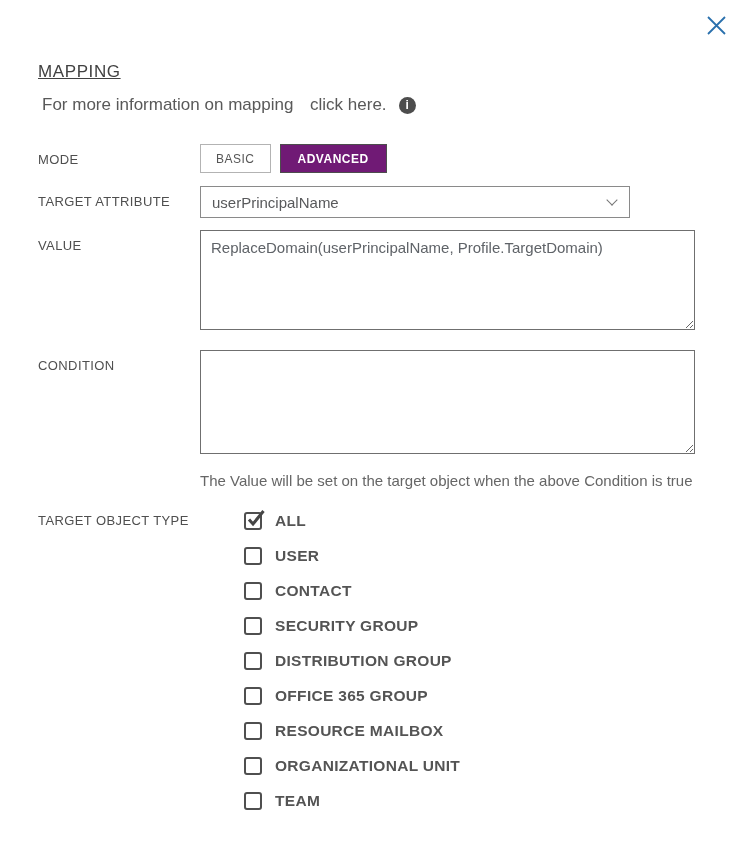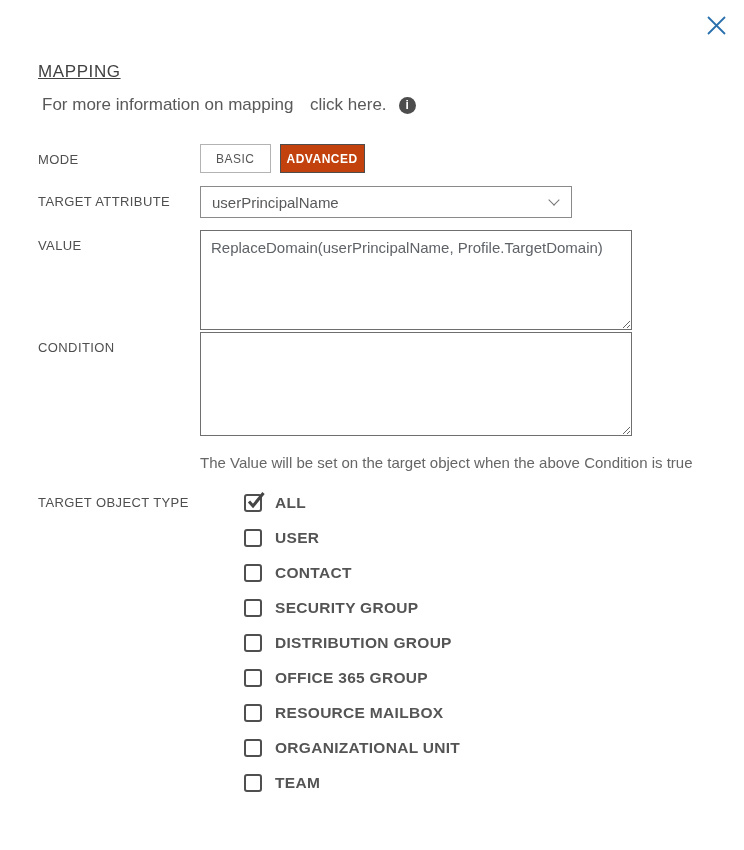--- a/index.html
+++ b/index.html
@@ -33,40 +33,40 @@
     padding-top:8px;
   }
   .row-mode{margin-bottom:13px;}
   .mode-buttons{display:flex;}
   .btn{
     height:29px;font-size:12px;letter-spacing:.5px;border:1px solid #b3b3b3;
     background:#ffffff;color:#555555;padding:0 15px;font-family:inherit;cursor:pointer;
   }
   .btn + .btn{margin-left:9px;}
   .btn.selected{
-    background:#c2410c;border-color:#4d4d4d;color:#ffffff;font-weight:bold;padding:0 6px;
+    background:#701a75;border-color:#4d4d4d;color:#ffffff;font-weight:bold;padding:0 17px;
   }
   .row-attr{margin-bottom:12px;}
   .select{
-    width:372px;height:32px;border:1px solid #8a8a8a;background:#ffffff;
+    width:430px;height:32px;border:1px solid #8a8a8a;background:#ffffff;
     display:flex;align-items:center;justify-content:space-between;
     padding:0 13px 0 11px;font-size:15px;color:#58595b;box-sizing:border-box;cursor:pointer;
   }
   .chevron{
     width:7px;height:7px;border-right:1.5px solid #767676;border-bottom:1.5px solid #767676;
     transform:rotate(45deg);margin-top:-4px;flex:0 0 auto;
   }
   textarea{
-    width:432px;border:1px solid #6f6f6f;font-size:15px;color:#5f6368;
+    width:495px;border:1px solid #6f6f6f;font-size:15px;color:#5f6368;
     padding:8px 10px;font-family:inherit;box-sizing:border-box;resize:both;
     outline:none;background:#ffffff;border-radius:0;
   }
   .value-ta{height:100px;}
   .cond-ta{height:104px;}
-  .row-value{margin-bottom:2px;}
+  .row-value{margin-bottom:20px;}
   .help-text{
     margin:16px 0 0 162px;width:505px;font-size:15px;color:#666666;line-height:1.45;
   }
   .row-types{margin-top:19px;gap:44px;}
   .row-types .row-label{padding-top:2px;}
   .cb-item{display:flex;align-items:center;min-height:21px;margin-bottom:14px;cursor:pointer;}
   .cb-box{
     width:18px;height:18px;border:2px solid #4f4f4f;border-radius:3px;background:#ffffff;
     flex:0 0 auto;position:relative;box-sizing:border-box;
   }

